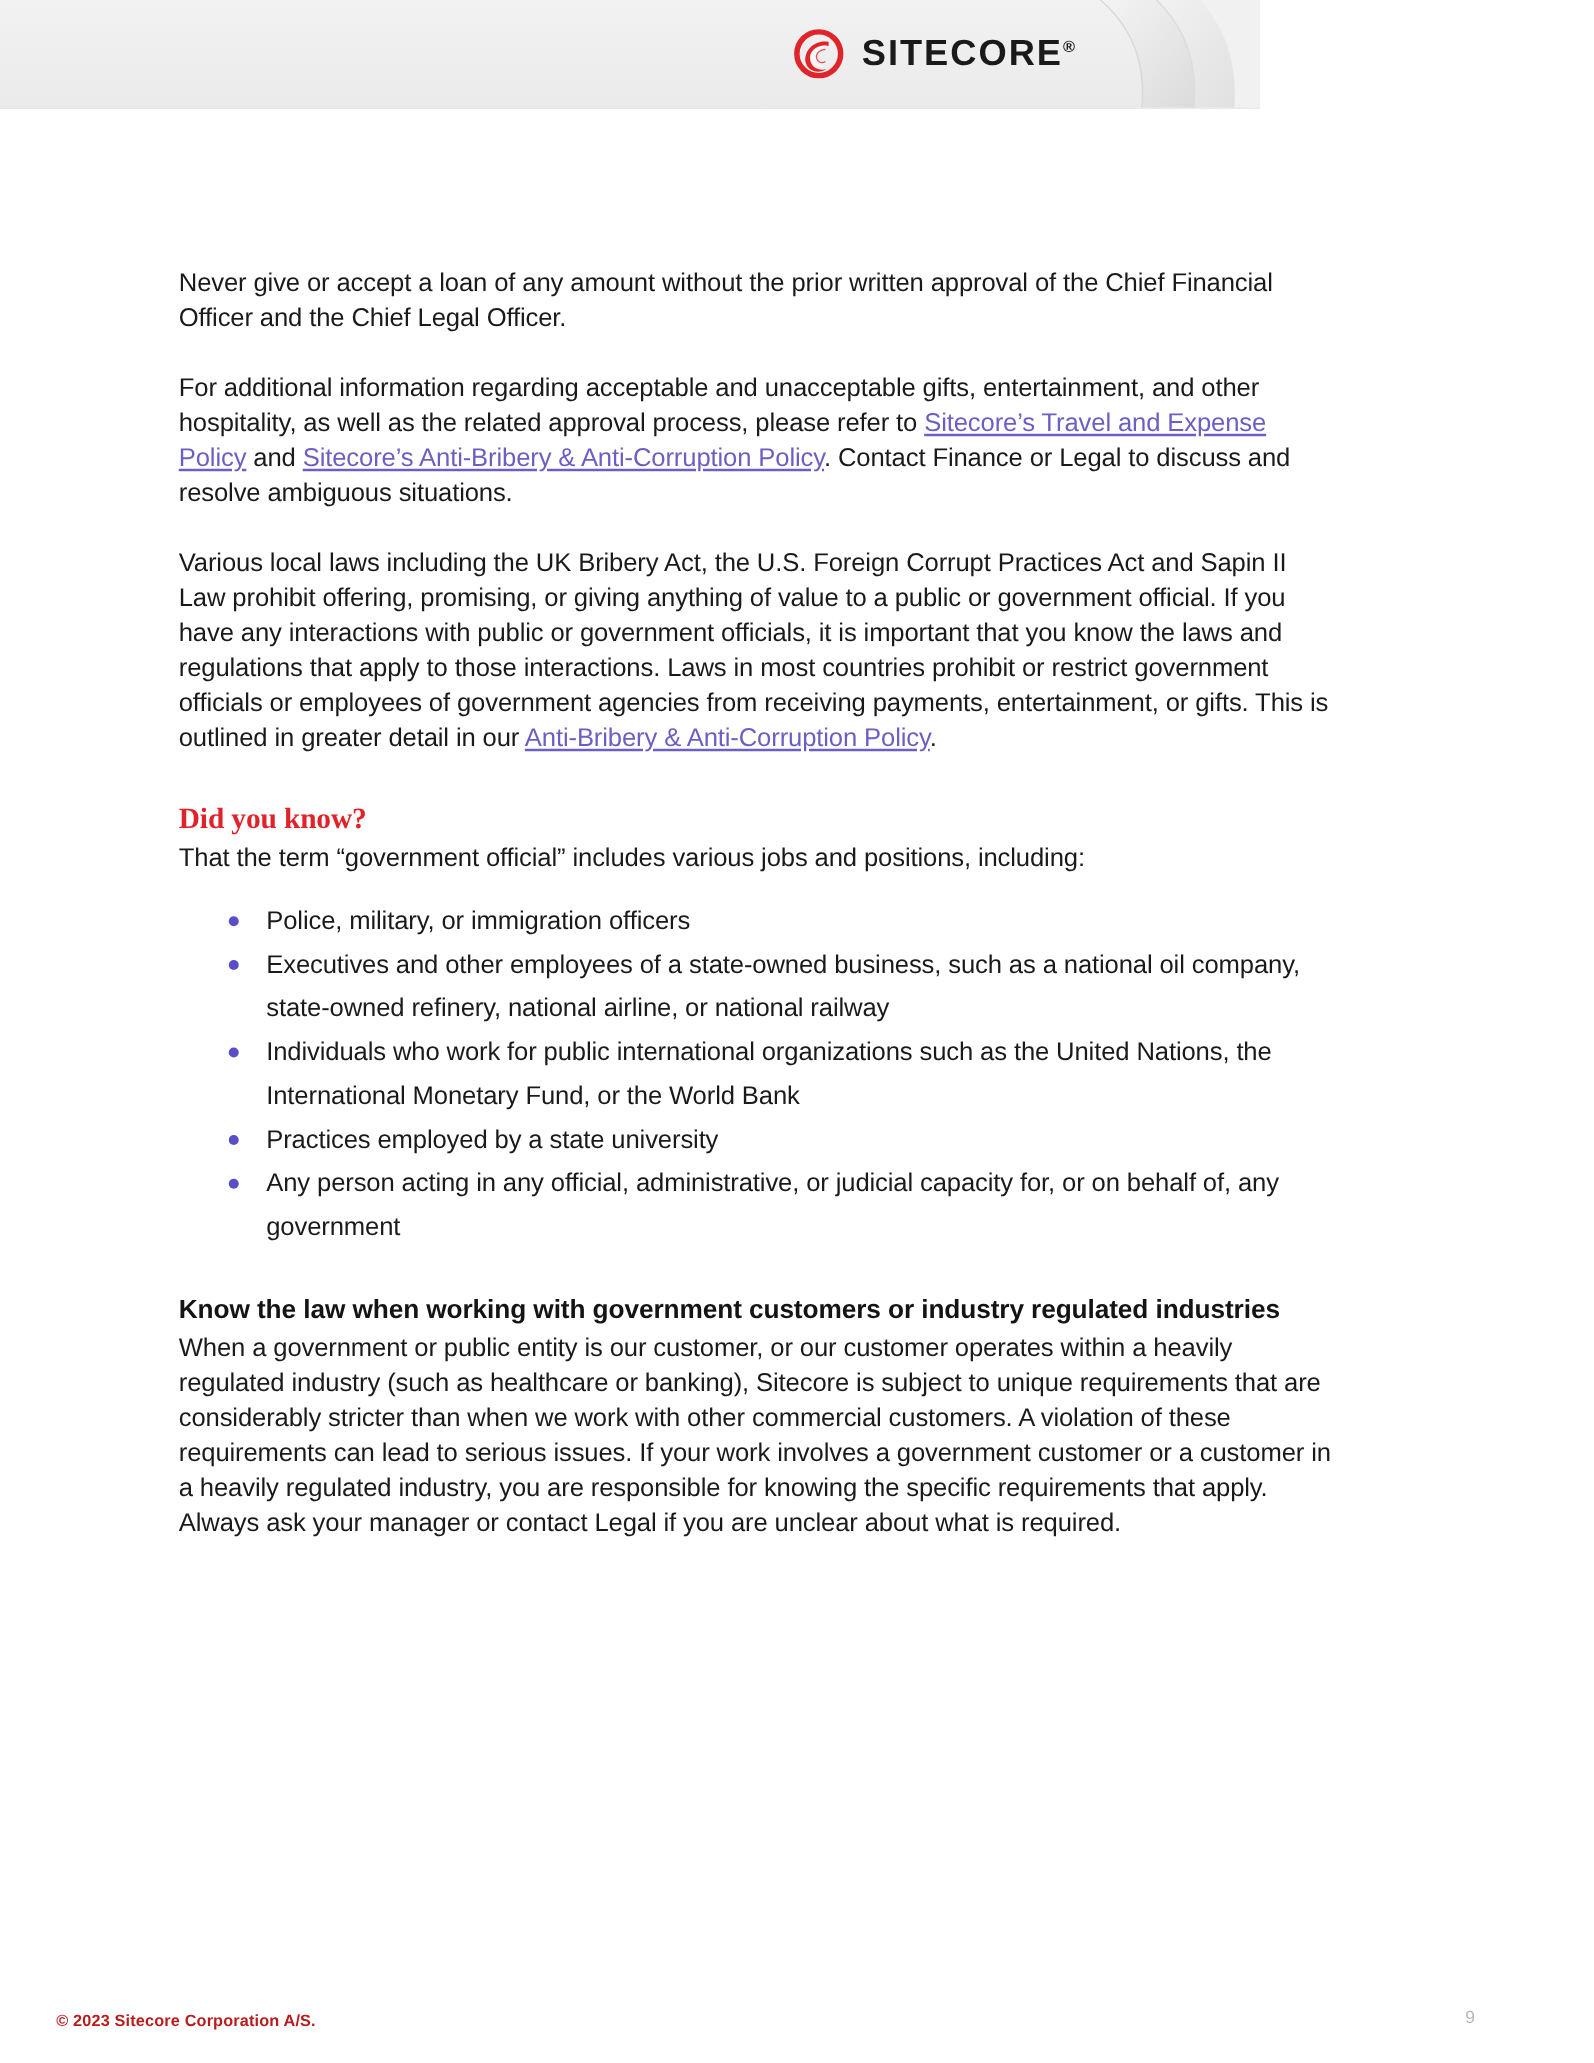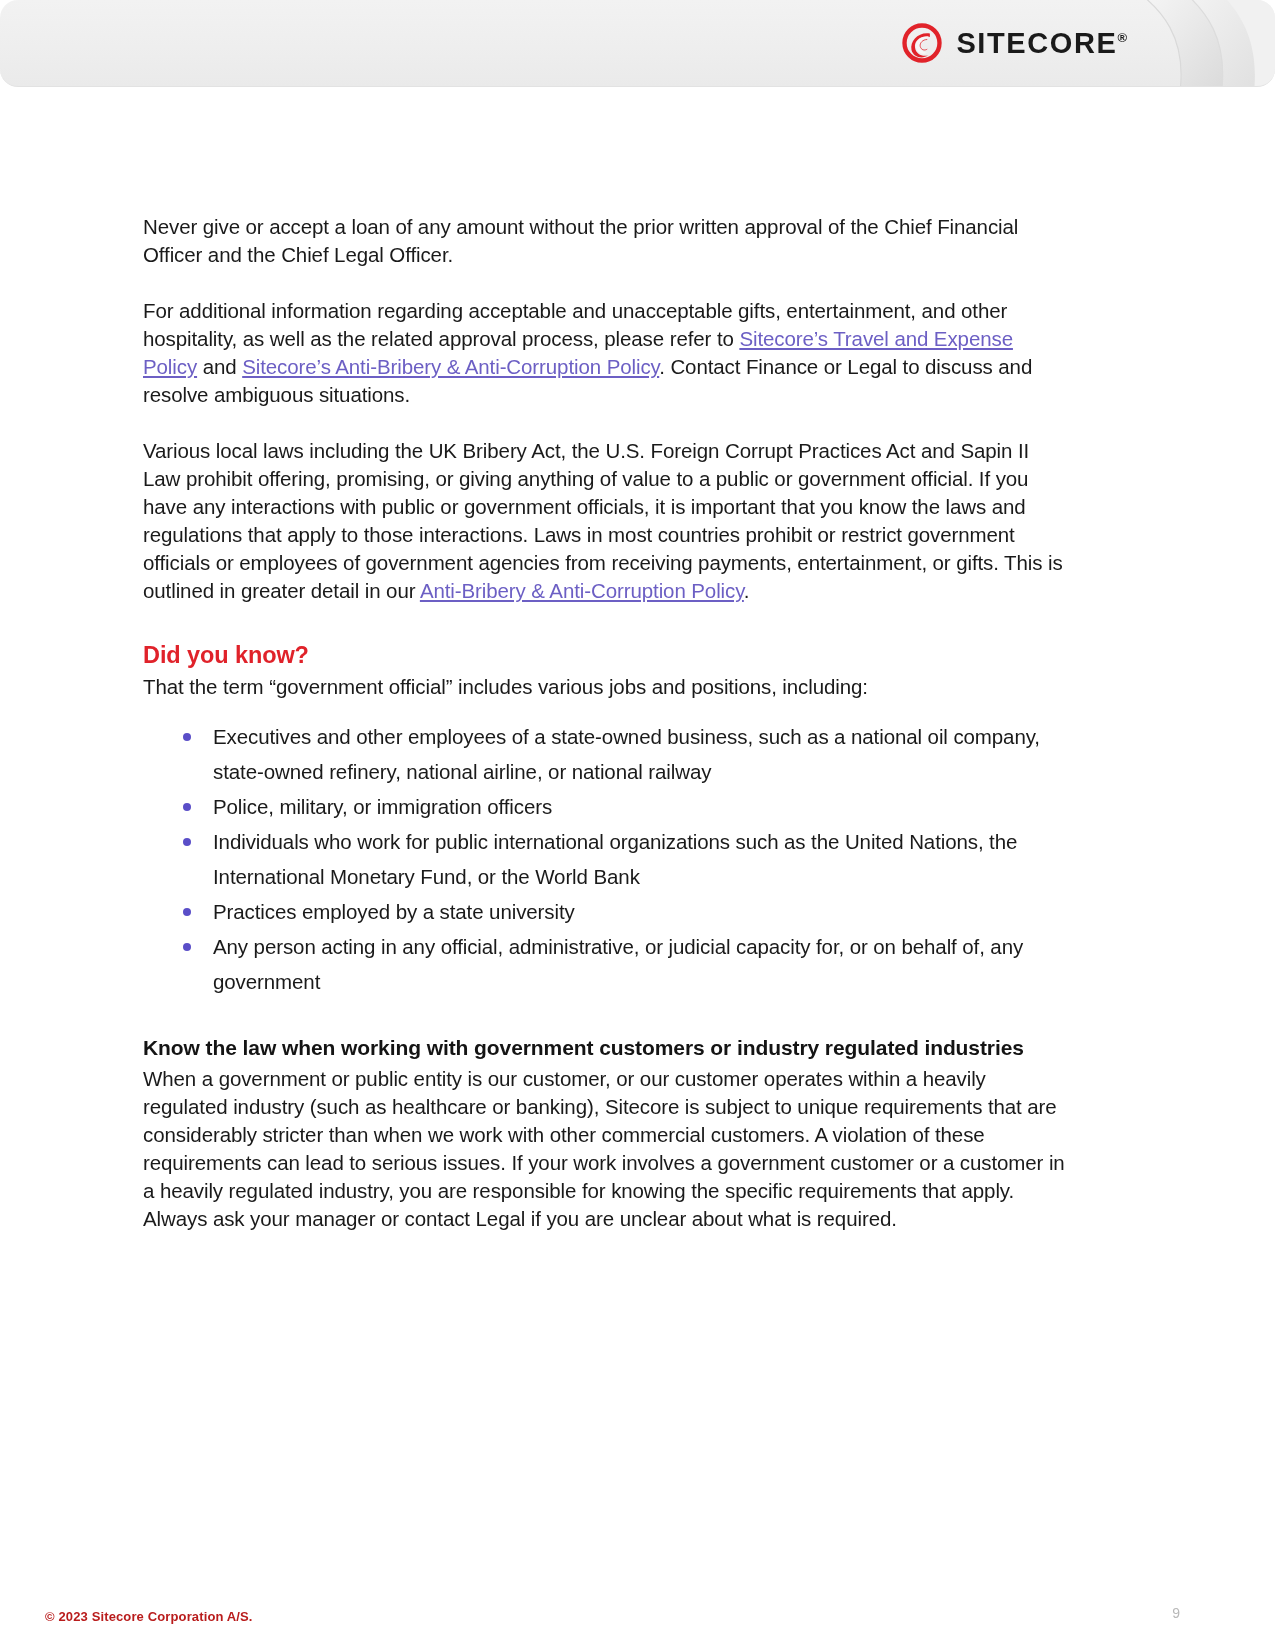--- a/index.html
+++ b/index.html
@@ -14,26 +14,25 @@
     -webkit-font-smoothing: antialiased;
     position: relative;
     overflow: hidden;
   }
 
   
   .header-band {
     position: absolute;
     top: 0;
     left: 0;
-    width: 1275px;
+    width: 1008px;
     height: 86px;
     background: linear-gradient(180deg, #f2f2f2 0%, #eeeeee 55%, #eaeaea 100%);
     border-bottom: 1px solid #e2e2e2;
     overflow: hidden;
-    border-radius: 18px;
   }
   .header-swoosh {
     position: absolute;
     right: 0;
     top: -18px;
     width: 230px;
     height: 130px;
     pointer-events: none;
   }
   .logo-wrap {
@@ -110,20 +109,21 @@
     line-height: 30px;
     letter-spacing: -0.004em;
   }
   h2.red-head {
     font-size: 23.5px;
     font-weight: bold;
     color: #e0222a;
     margin: 0 0 2px 0;
     line-height: 32px;
     letter-spacing: -0.004em;
+    font-family: Liberation Serif, serif;
   }
 
   .block {
     margin-bottom: 30px;
   }
   .block.big-gap {
     margin-bottom: 34px;
   }
 
   
@@ -222,25 +222,25 @@
       <p class="body-text para tight"><span>Various local laws including the UK Bribery Act, the U.S. Foreign Corrupt Practices Act and Sapin II Law prohibit offering, promising, or giving anything of value to a public or government official. If you have any interactions with public or government officials, it is important that you know the laws and regulations that apply to those interactions. Laws in most countries prohibit or restrict government officials or employees of government agencies from receiving payments, entertainment, or gifts. This is outlined in greater detail in our </span><a href="#" class="doclink">Anti-Bribery &amp; Anti-Corruption Policy</a><span>.</span></p>
     </div>
 
     <div class="block big-gap">
       <h2 class="red-head">Did you know?</h2>
       <p class="body-text para tight">That the term “government official” includes various jobs and positions, including:</p>
 
       <ul class="bullets">
         <li>
           <span class="dot"></span>
+          <span>Police, military, or immigration officers</span>
+        </li>
+        <li>
+          <span class="dot"></span>
           <span>Executives and other employees of a state-owned business, such as a national oil company, state-owned refinery, national airline, or national railway</span>
-        </li>
-        <li>
-          <span class="dot"></span>
-          <span>Police, military, or immigration officers</span>
         </li>
         <li>
           <span class="dot"></span>
           <span>Individuals who work for public international organizations such as the United Nations, the International Monetary Fund, or the World Bank</span>
         </li>
         <li>
           <span class="dot"></span>
           <span>Practices employed by a state university</span>
         </li>
         <li>

